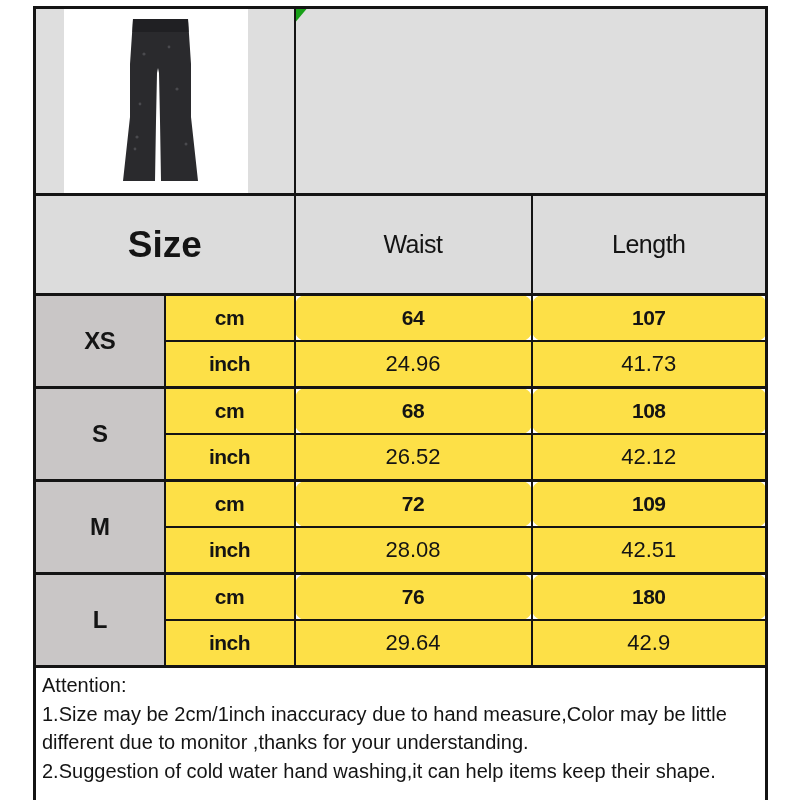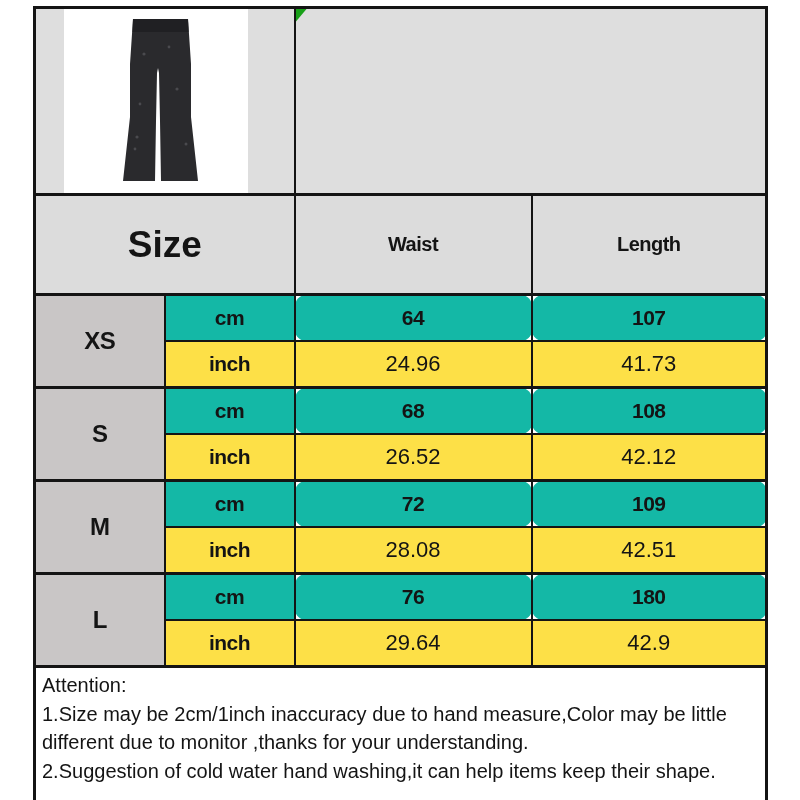--- a/index.html
+++ b/index.html
@@ -22,26 +22,26 @@
   .title-cell{background:#dedede;position:relative;}
   .corner-marker{
     position:absolute;left:0;top:0;width:11px;height:13px;
     background:#18a018;clip-path:polygon(0 0,100% 0,0 100%);
   }
   .title-text{font-weight:bold;font-size:27px;letter-spacing:-0.5px;}
 
   
   .h-row td{height:97px;background:#dcdcdc;}
   .h-size{font-weight:bold;font-size:37px;margin-top:22px;}
-  .h-col{font-weight:bold;font-size:20px;letter-spacing:-0.5px;}
+  .h-col{font-weight:normal;font-size:25px;letter-spacing:-0.5px;}
 
   
   .d-row td{height:44px;}
   .size-label{background:#c9c6c6;font-weight:bold;font-size:24px;letter-spacing:-0.5px;}
-  .row-cm{background:#14b8a6;}
+  .row-cm{background:#fde047;}
   .row-inch{background:#fde047;}
   .unit{font-weight:bold;font-size:21px;letter-spacing:-0.5px;}
   .val-cm{font-weight:bold;font-size:21px;letter-spacing:-0.5px;border-radius:11px;}
   .val-inch{font-weight:normal;font-size:22px;}
 
   
   .attention-cell{
     background:#ffffff;height:155px;text-align:left;vertical-align:top;
     padding:3px 6px 0 6px;
   }

